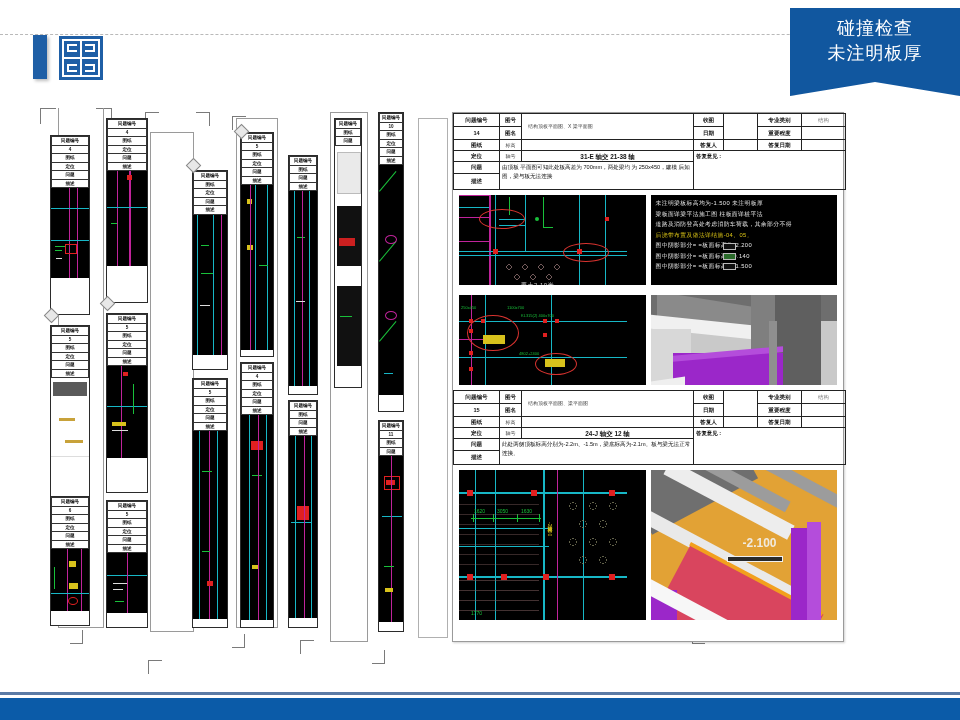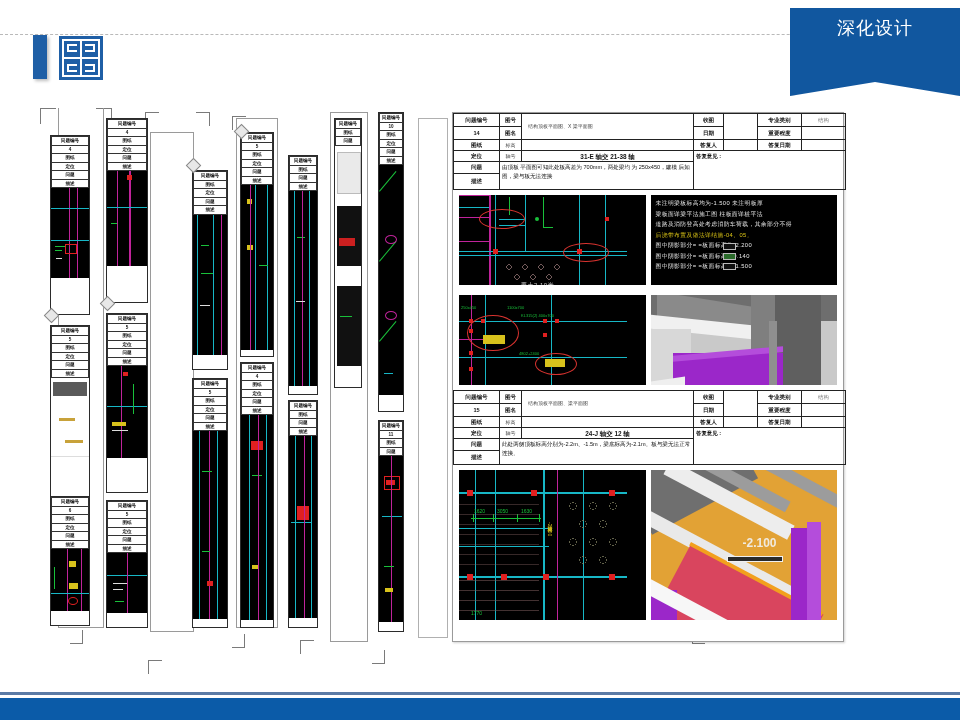--- a/index.html
+++ b/index.html
@@ -147,21 +147,22 @@
         <rect x="8" y="34" width="10" height="2" fill="#fff"></rect>
         <rect x="26" y="28" width="10" height="2" fill="#fff"></rect>
         <rect x="34" y="28" width="2" height="8" fill="#fff"></rect>
         <rect x="26" y="34" width="10" height="2" fill="#fff"></rect>
       </svg>
     </div>
   </div>
 
 
   <div class="ribbon">
-    <div>深化设计</div>
+    <div>碰撞检查</div>
+    <div>未注明板厚</div>
   </div>
 
   <div class="crop-mark" style="left:40px;top:108px;">
     <i style="left:0;top:0;width:1px;height:16px;"></i>
       <i style="left:0;top:0;width:16px;height:1px;"></i>
   </div>
   <div class="crop-mark" style="left:96px;top:108px;">
     <i style="left:15px;top:0;width:1px;height:16px;"></i>
       <i style="left:0;top:0;width:16px;height:1px;"></i>
   </div>

